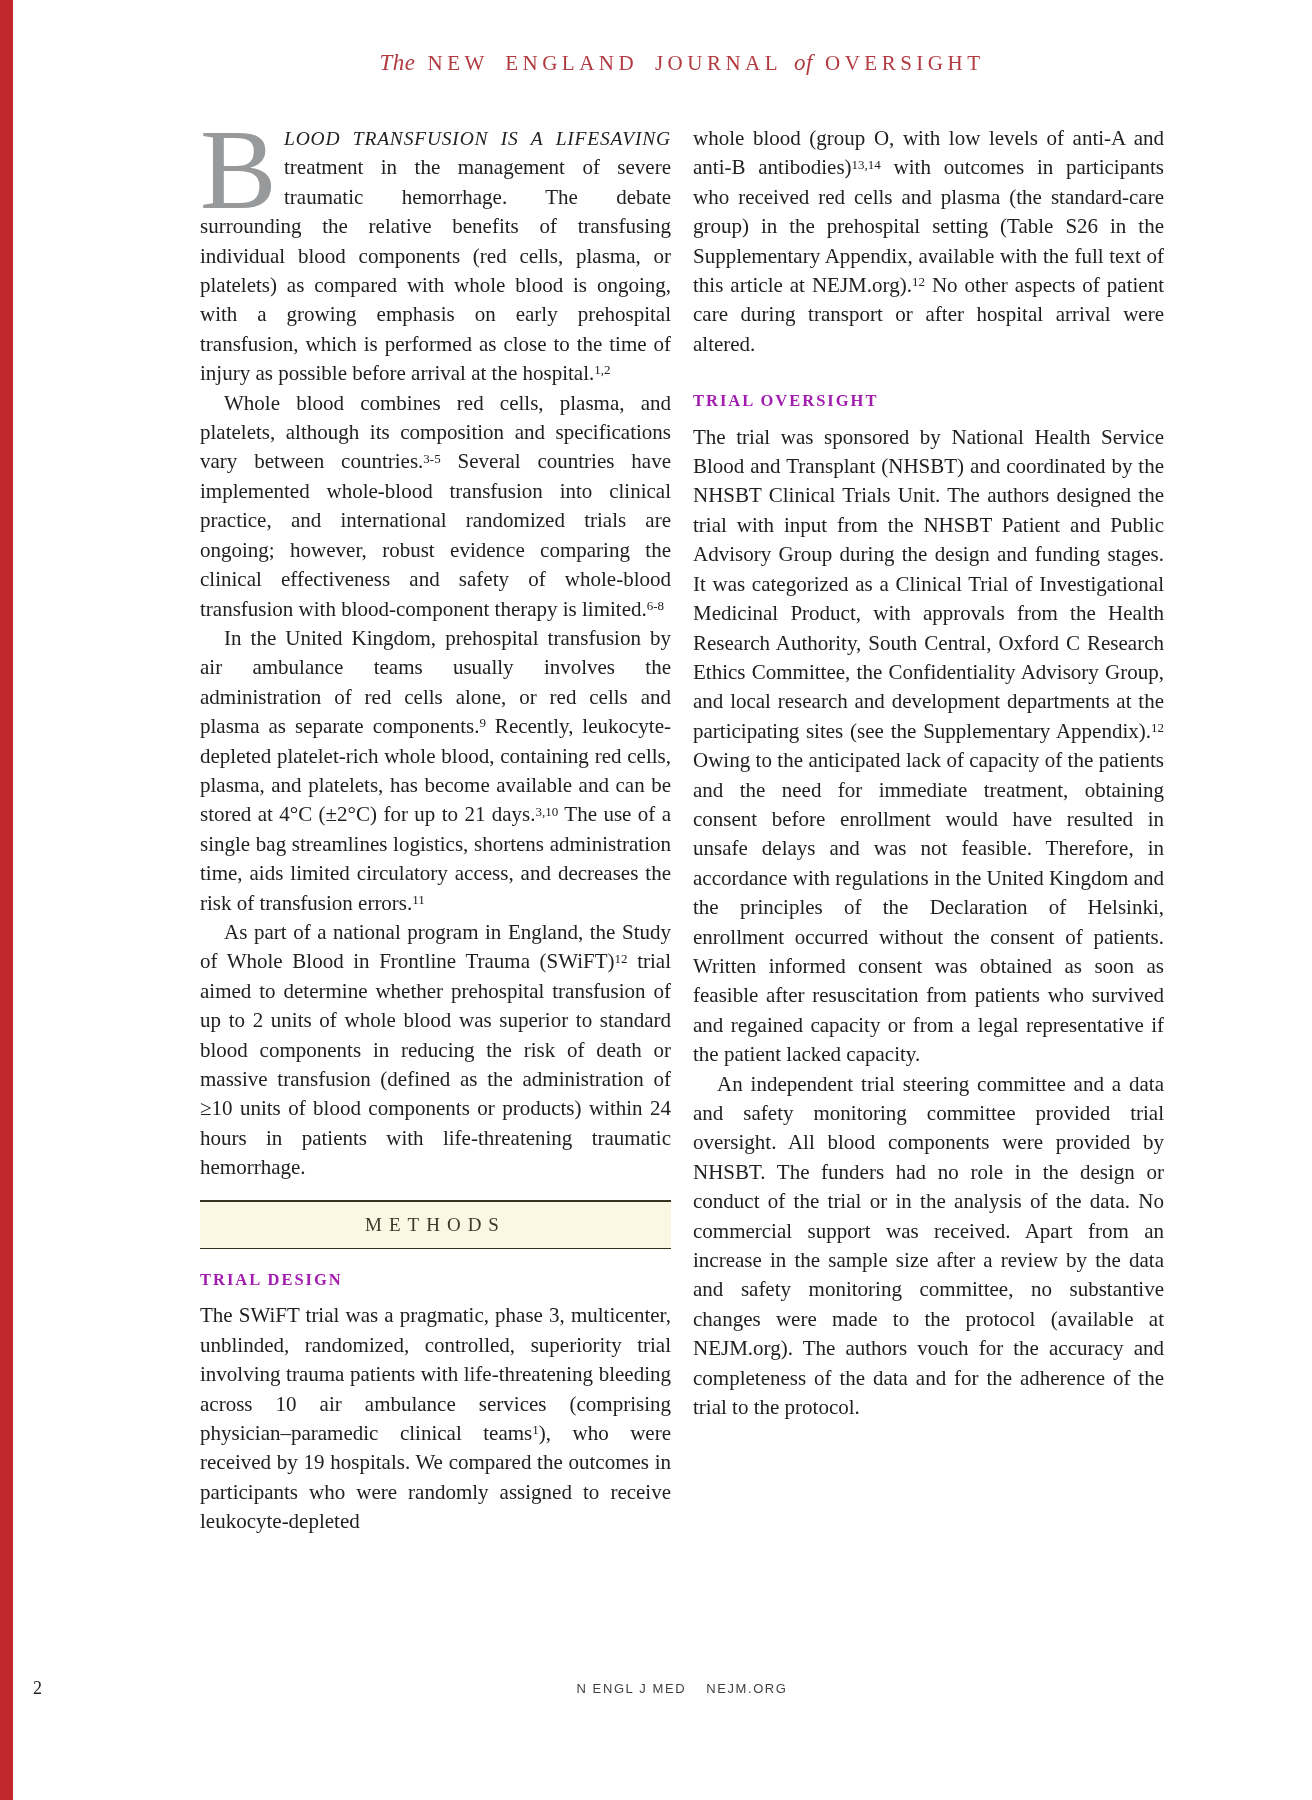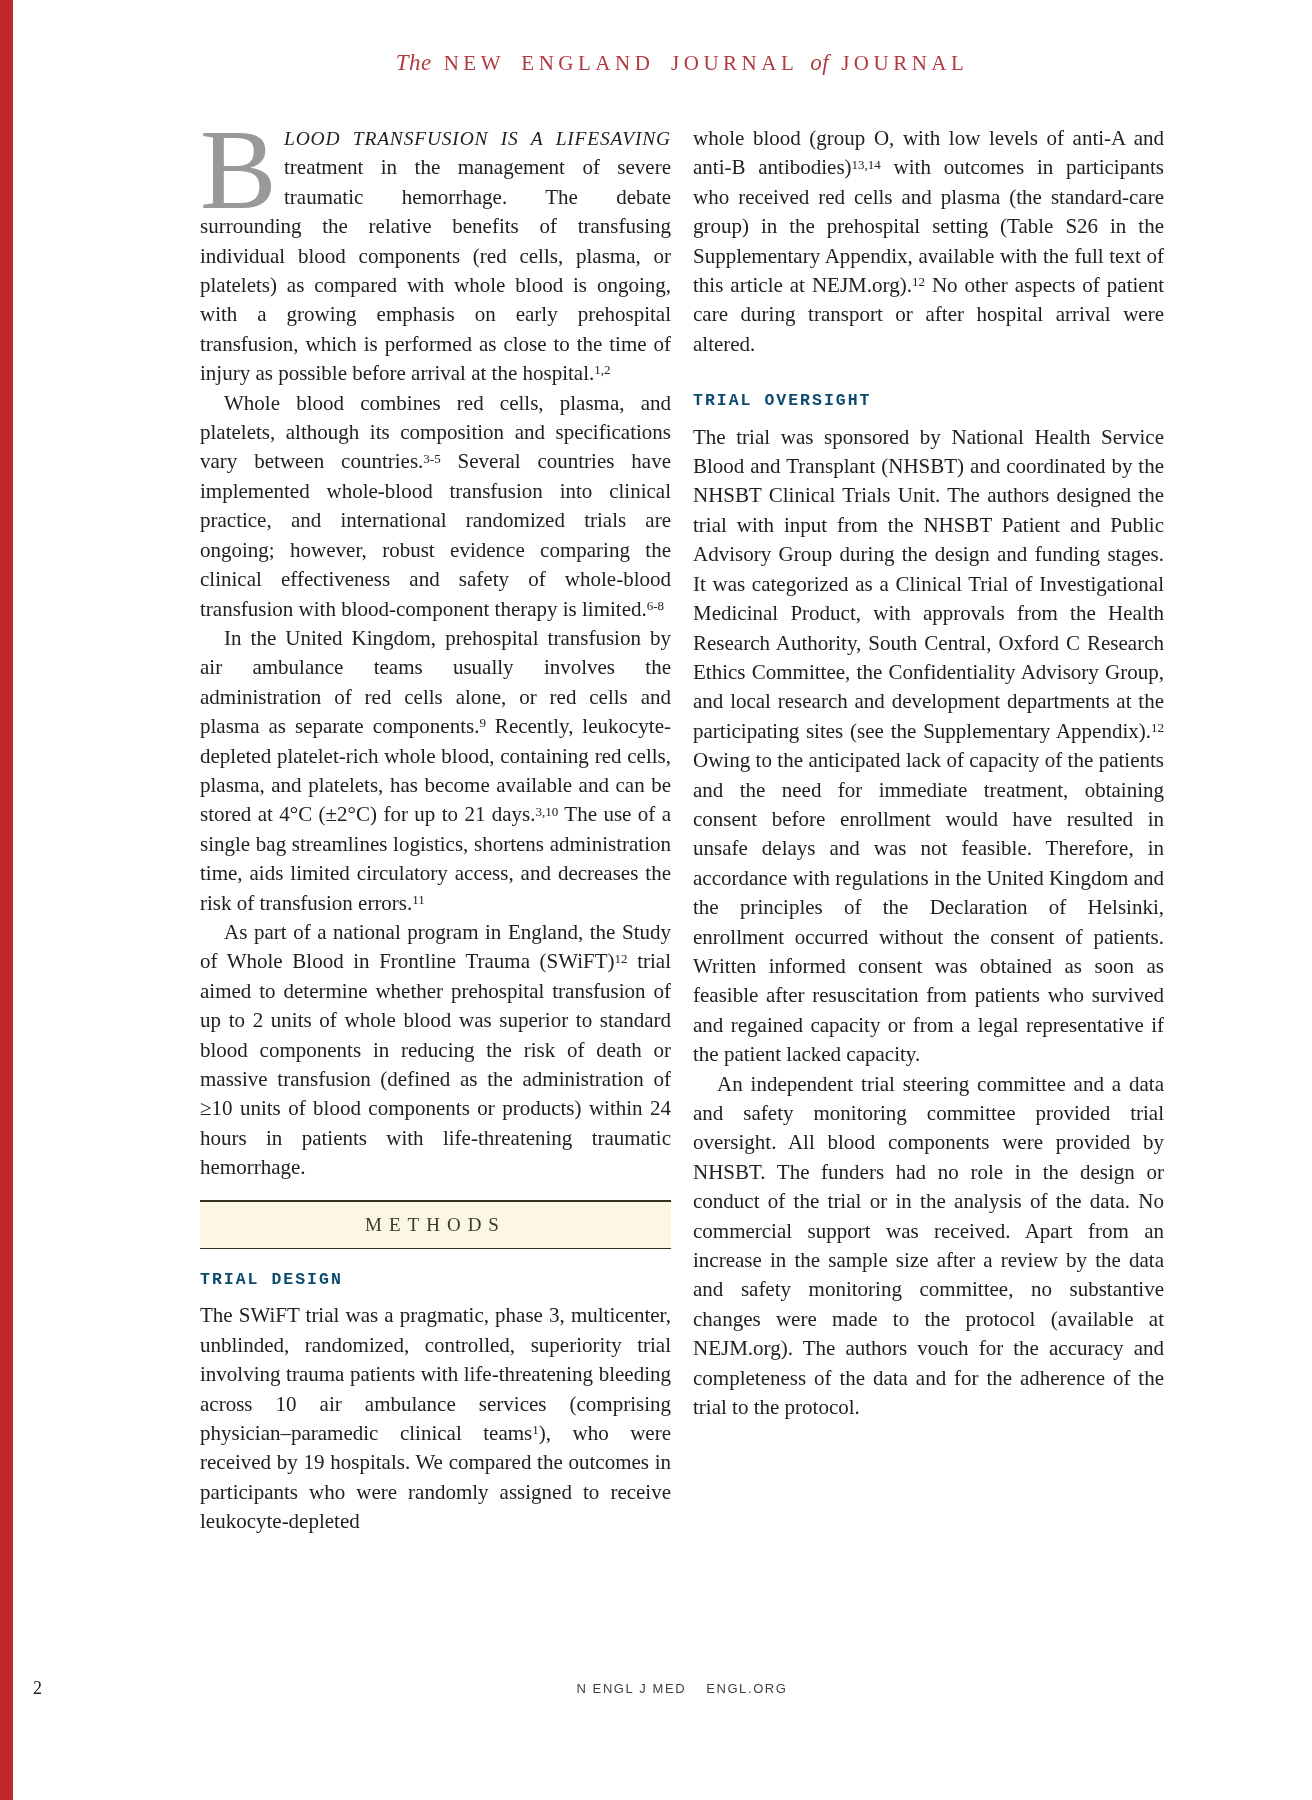--- a/index.html
+++ b/index.html
@@ -89,25 +89,25 @@
     border-bottom:1.5px solid #33311f;
     text-align:center;
     padding:8px 0 9px 0;
     font-size:19px;
     letter-spacing:7px;
     color:#3a392a;
     text-indent:0;
   }
   
   .subhead{
-    font-family:Liberation Mono, monospace;
+    font-family:Liberation Serif, serif;
     font-weight:bold;
     font-size:16.5px;
     letter-spacing:2px;
-    color:#0c4a6e;
+    color:#a21caf;
     text-align:left;
     margin:0 0 7px 0;
   }
   .subhead.space-above{margin-top:27px;}
   
   .footer{
     position:absolute;
     left:0;top:1678px;
     width:1312px;
   }
@@ -135,21 +135,21 @@
 <body>
 
 <div class="page">
 
   <div class="spine-bar"></div>
 
   <div class="masthead">
     <span class="it">The</span>
     <span class="caps">NEW ENGLAND JOURNAL</span>
     <span class="it">of</span>
-    <span class="caps">JOURNAL</span>
+    <span class="caps">OVERSIGHT</span>
   </div>
 
   <div class="content">
 
     <div class="col">
       <p><span class="dropcap">B</span><span class="lead-caps">LOOD TRANSFUSION IS A LIFESAVING</span> <span>treatment in the management of severe traumatic hemorrhage. The debate surrounding the relative benefits of transfusing individual blood components (red cells, plasma, or platelets) as compared with whole blood is ongoing, with a growing emphasis on early prehospital transfusion, which is performed as close to the time of injury as possible before arrival at the hospital.<sup>1,2</sup></span></p>
       <p class="indent">Whole blood combines red cells, plasma, and platelets, although its composition and specifications vary between countries.<sup>3-5</sup> Several countries have implemented whole-blood transfusion into clinical practice, and international randomized trials are ongoing; however, robust evidence comparing the clinical effectiveness and safety of whole-blood transfusion with blood-component therapy is limited.<sup>6-8</sup></p>
       <p class="indent">In the United Kingdom, prehospital transfusion by air ambulance teams usually involves the administration of red cells alone, or red cells and plasma as separate components.<sup>9</sup> Recently, leukocyte-depleted platelet-rich whole blood, containing red cells, plasma, and platelets, has become available and can be stored at 4°C (±2°C) for up to 21 days.<sup>3,10</sup> The use of a single bag streamlines logistics, shortens administration time, aids limited circulatory access, and decreases the risk of transfusion errors.<sup>11</sup></p>
       <p class="indent">As part of a national program in England, the Study of Whole Blood in Frontline Trauma (SWiFT)<sup>12</sup> trial aimed to determine whether prehospital transfusion of up to 2 units of whole blood was superior to standard blood components in reducing the risk of death or massive transfusion (defined as the administration of ≥10 units of blood components or products) within 24 hours in patients with life-threatening traumatic hemorrhage.</p>
       <div class="methods-banner">METHODS</div>
@@ -162,17 +162,17 @@
       <div class="subhead space-above">TRIAL OVERSIGHT</div>
       <p>The trial was sponsored by National Health Service Blood and Transplant (NHSBT) and coordinated by the NHSBT Clinical Trials Unit. The authors designed the trial with input from the NHSBT Patient and Public Advisory Group during the design and funding stages. It was categorized as a Clinical Trial of Investigational Medicinal Product, with approvals from the Health Research Authority, South Central, Oxford C Research Ethics Committee, the Confidentiality Advisory Group, and local research and development departments at the participating sites (see the Supplementary Appendix).<sup>12</sup> Owing to the anticipated lack of capacity of the patients and the need for immediate treatment, obtaining consent before enrollment would have resulted in unsafe delays and was not feasible. Therefore, in accordance with regulations in the United Kingdom and the principles of the Declaration of Helsinki, enrollment occurred without the consent of patients. Written informed consent was obtained as soon as feasible after resuscitation from patients who survived and regained capacity or from a legal representative if the patient lacked capacity.</p>
       <p class="indent">An independent trial steering committee and a data and safety monitoring committee provided trial oversight. All blood components were provided by NHSBT. The funders had no role in the design or conduct of the trial or in the analysis of the data. No commercial support was received. Apart from an increase in the sample size after a review by the data and safety monitoring committee, no substantive changes were made to the protocol (available at NEJM.org). The authors vouch for the accuracy and completeness of the data and for the adherence of the trial to the protocol.</p>
     </div>
 
   </div>
 
   <div class="footer">
     <span class="page-number">2</span>
     <div class="running-footer">
-      <span>N ENGL J MED</span><span class="gap"></span><span>ENGL.ORG</span>
+      <span>N ENGL J MED</span><span class="gap"></span><span>NEJM.ORG</span>
     </div>
   </div>
 
 </div>
 
 </body></html>

